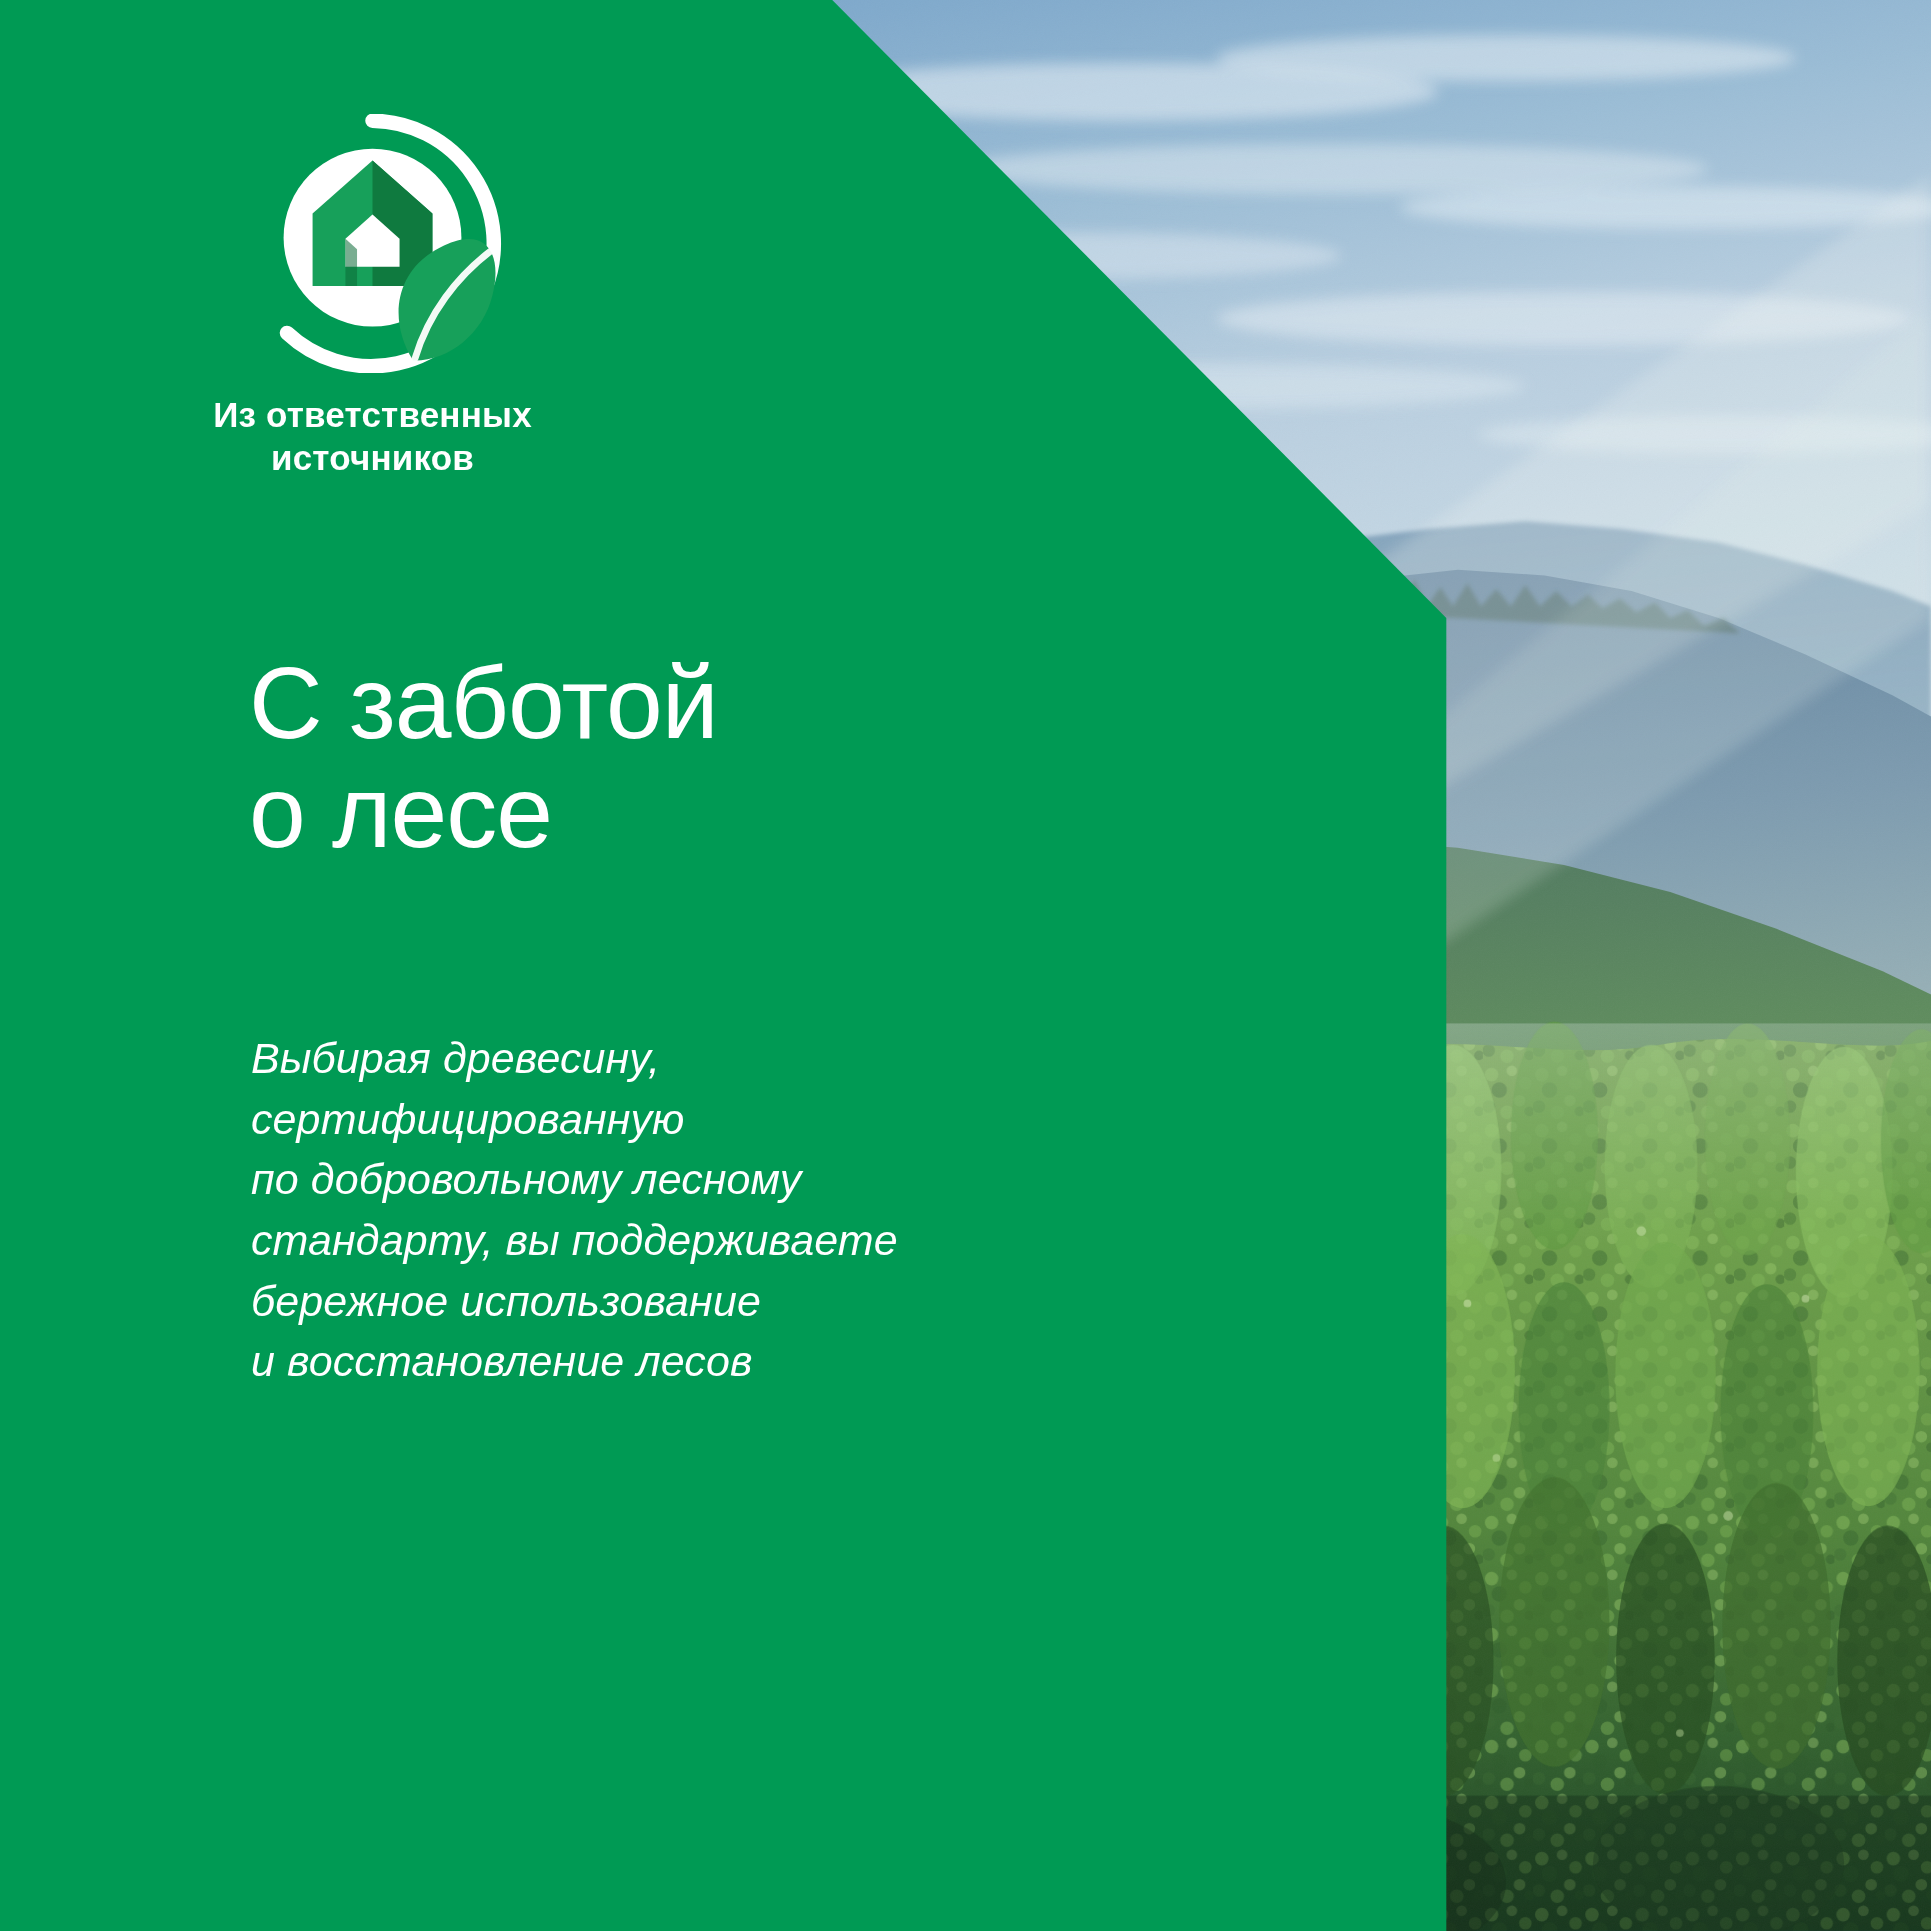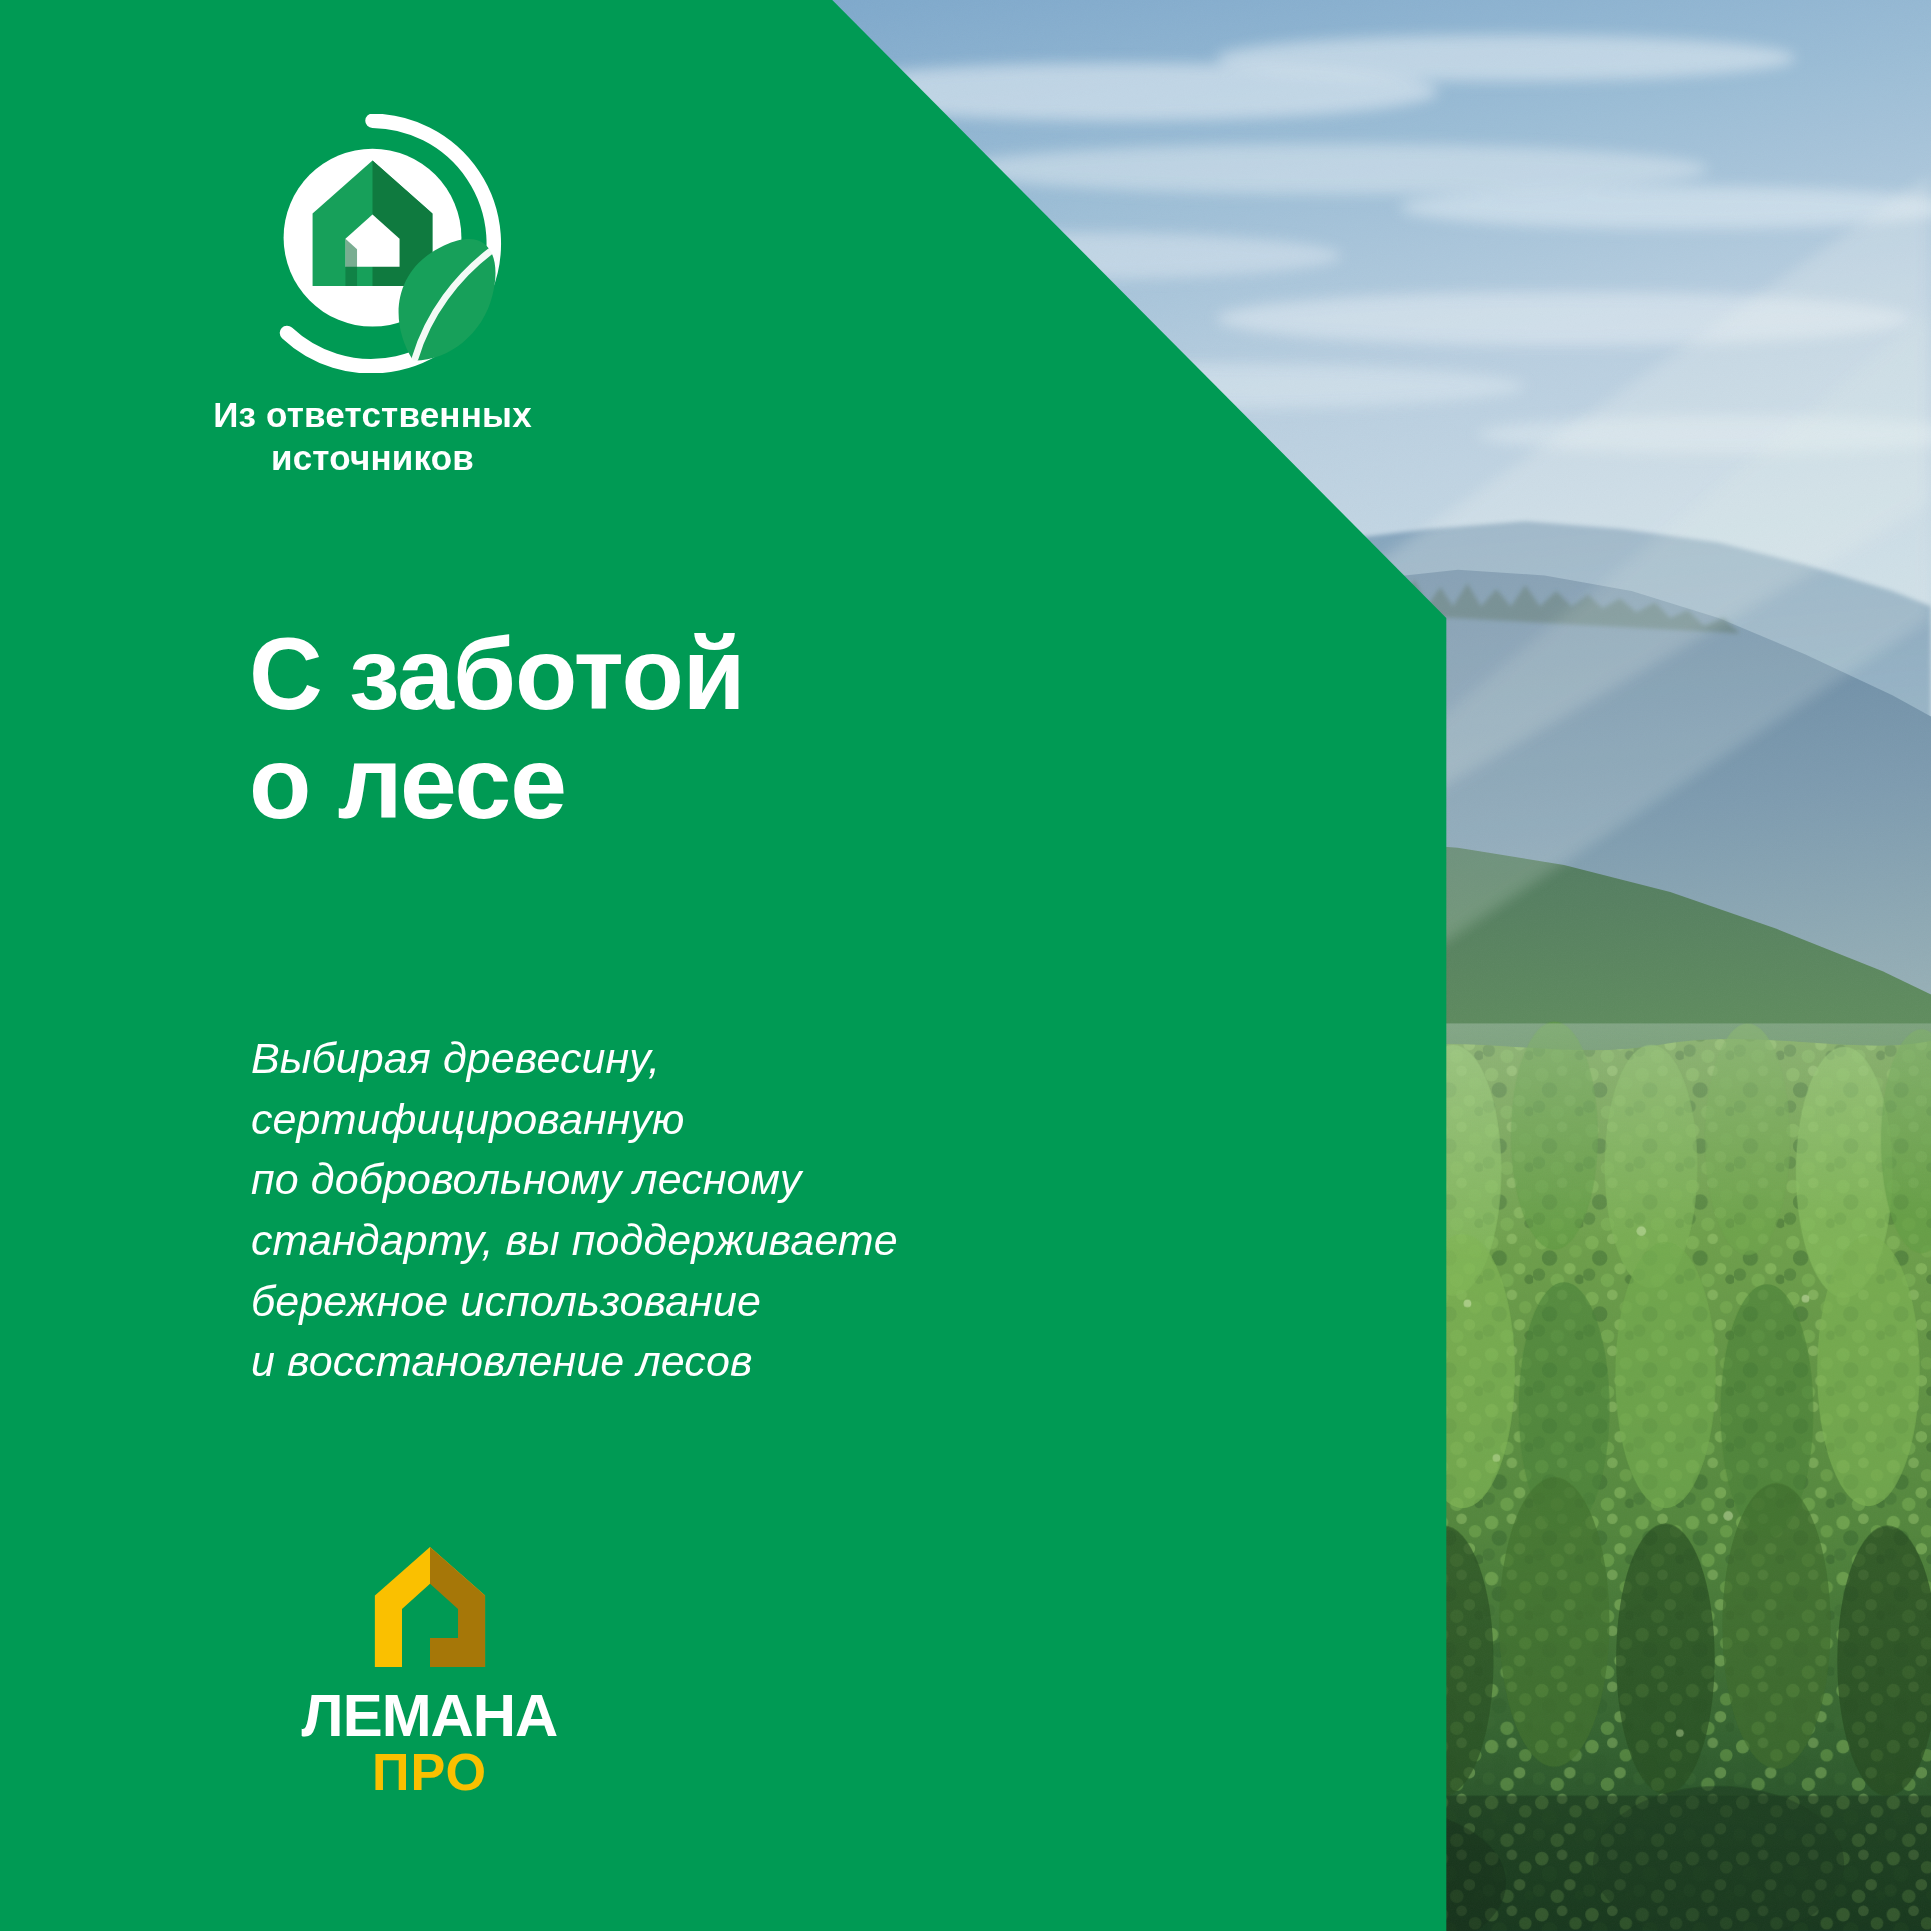--- a/index.html
+++ b/index.html
@@ -52,24 +52,24 @@
     color:#ffffff;
     font-size:35px;
     font-weight:bold;
     line-height:1.22;
     letter-spacing:0.2px;
   }
 
   
   #headline {
     position:absolute;
-    left:249px; top:620px;
+    left:249px; top:649px;
     color:#ffffff;
     font-size:102px;
-    font-weight:bold;
+    font-weight:normal;
     line-height:1.07;
     letter-spacing:-1px;
     white-space:pre-line;
   }
 
   
   #body-copy {
     position:absolute;
     left:251px; top:1028px;
     color:#ffffff;
@@ -308,36 +308,16 @@
     <div id="headline">С заботой
 о лесе</div>
 
     <div id="body-copy">Выбирая древесину,
 сертифицированную
 по добровольному лесному
 стандарту, вы поддерживаете
 бережное использование
 и восстановление лесов</div>
 
-    <div id="brand-logo">
-
-      <svg id="brand-house" viewBox="0 0 118 128" xmlns="http://www.w3.org/2000/svg">
-
-        <path d="M59,2 L116,52 L116,126 L2,126 L2,52 Z" fill="#FAC000"></path>
-
-        <path d="M59,2 L116,52 L116,126 L59,126 Z" fill="#A67708"></path>
-
-        <path d="M59,40 L88,66 L88,96 L59,96 L59,126 L30,126 L30,66 Z" fill="#009A54"></path>
-
-        <path d="M59,40 L88,66 L59,66 Z" fill="#A67708" opacity="0.0"></path>
-
-        <path d="M2,52 L30,66 L30,126 L2,126 Z" fill="#FAC000"></path>
-      </svg>
-
-      <svg id="brand-wordmark" viewBox="0 0 330 118" xmlns="http://www.w3.org/2000/svg">
-        <text x="165" y="56" text-anchor="middle" font-family="'Liberation Sans', sans-serif" font-size="62" font-weight="bold" letter-spacing="-1" fill="#FFFFFF">ЛЕМАНА</text>
-        <text x="165" y="112" text-anchor="middle" font-family="'Liberation Sans', sans-serif" font-size="54" font-weight="bold" letter-spacing="1" fill="#FAC000">ПРО</text>
-      </svg>
-    </div>
 
   </div>
 </div>
 
 
 </body></html>

